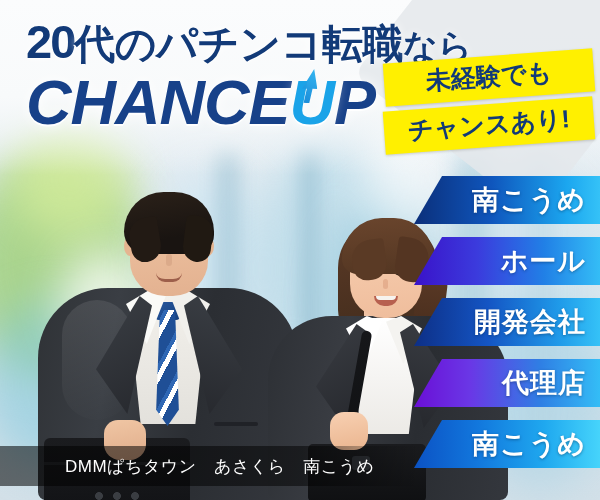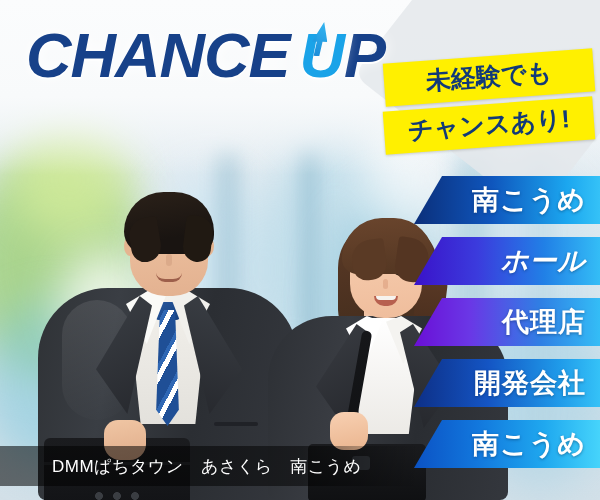--- a/index.html
+++ b/index.html
@@ -243,21 +243,21 @@
     text-shadow:0 1px 0 #fff, 0 0 10px rgba(255,255,255,.95);
   }
   .hl-line1 .num{font-size:47px;letter-spacing:-2px;}
   .hl-line1 .sm{font-size:34px;}
   .logo{
     margin-top:6px;
     font-size:63px;line-height:1;font-weight:700;font-style:italic;
     letter-spacing:-1px;color:#174189;white-space:nowrap;
     text-shadow:0 2px 0 #fff, 0 0 14px rgba(255,255,255,.95);
   }
-  .logo .up{position:relative;display:inline-block;margin-left:10px;}
+  .logo .up{position:relative;display:inline-block;}
   .logo .u{color:#1aa3e8;position:relative;display:inline-block;}
   
   .logo .u::after{
     content:"";position:absolute;left:12px;top:-2px;width:16px;height:34px;
     background:linear-gradient(200deg,#2fb6f2 0%,#1487d6 100%);
     clip-path:polygon(52% 0,100% 58%,70% 58%,70% 100%,34% 100%,34% 58%,4% 58%);
     transform:skewX(-11deg) rotate(2deg);
     opacity:.97;
   }
   .logo .p{color:#174189;}
@@ -282,35 +282,35 @@
     padding-right:14px;
     clip-path:polygon(28px 0,100% 0,100% 100%,0 100%);
     box-shadow:0 2px 5px rgba(0,0,0,.2);
   }
   .cat span{
     font-size:27px;font-weight:700;color:#ffffff;letter-spacing:1px;
     white-space:nowrap;
     text-shadow:0 1px 3px rgba(0,40,80,.45);
   }
   .cat.c1{background:linear-gradient(90deg,#0b2f7a 0%,#0f56bd 42%,#1ba6ef 82%,#35c2f7 100%);}
-  .cat.c2{background:linear-gradient(90deg,#3a12c9 0%,#3b3bdd 34%,#2180e6 70%,#34bdf6 100%);font-style:italic;}
+  .cat.c2{background:linear-gradient(90deg,#3a12c9 0%,#3b3bdd 34%,#2180e6 70%,#34bdf6 100%);}
   .cat.c3{background:linear-gradient(90deg,#0d2f86 0%,#1455c4 40%,#1f9ae9 78%,#35c2f7 100%);}
   .cat.c4{background:linear-gradient(90deg,#6a0fd6 0%,#6a37e6 30%,#2f7fe4 68%,#34bdf6 100%);}
   .cat.c5{background:linear-gradient(90deg,#0b52c4 0%,#1277dd 34%,#1fa8ef 70%,#46d4fb 100%);}
 
   
   .credit{
     position:absolute;left:0;bottom:14px;width:420px;height:40px;
     z-index:8;
     background:linear-gradient(90deg,rgba(0,0,0,.55) 0%,rgba(0,0,0,.50) 72%,rgba(0,0,0,0) 100%);
     display:flex;align-items:center;
   }
   .credit span{
     color:#ffffff;font-size:17px;letter-spacing:.5px;
-    padding-left:52px;white-space:nowrap;
+    padding-left:65px;white-space:nowrap;
   }
 </style>
 </head>
 <body>
 
 <div class="banner">
 
   <div class="bg-photo">
     <div class="bg-base"></div>
     <div class="blob b1"></div>
@@ -383,43 +383,46 @@
       <div class="w-bangs"></div>
       <div class="w-strap"></div>
       <div class="w-bag"></div>
       <div class="w-bag-clip"></div>
       <div class="w-hand"></div>
     </div>
 
   </div>
 
   <div class="headline">
+    <div class="hl-line1">
+      <span class="num">20</span><span class="main">代のパチンコ転職</span><span class="sm">なら</span>
+    </div>
     <div class="logo">
       <span>CHANCE</span><span class="up"><span class="u">U</span><span class="p">P</span></span>
     </div>
   </div>
 
   <div class="badge">
     <div class="badge-row badge-r1">未経験でも</div>
     <div class="badge-row badge-r2">チャンスあり!</div>
   </div>
 
   <div class="cats">
     <div class="cat c1">
       <span>南こうめ</span>
     </div>
     <div class="cat c2">
       <span>ホール</span>
     </div>
+    <div class="cat c3">
+      <span>開発会社</span>
+    </div>
     <div class="cat c4">
       <span>代理店</span>
     </div>
-    <div class="cat c3">
-      <span>開発会社</span>
-    </div>
     <div class="cat c5">
       <span>南こうめ</span>
     </div>
   </div>
 
   <div class="credit">
     <span>DMMぱちタウン　あさくら　南こうめ</span>
   </div>
 
 </div>

